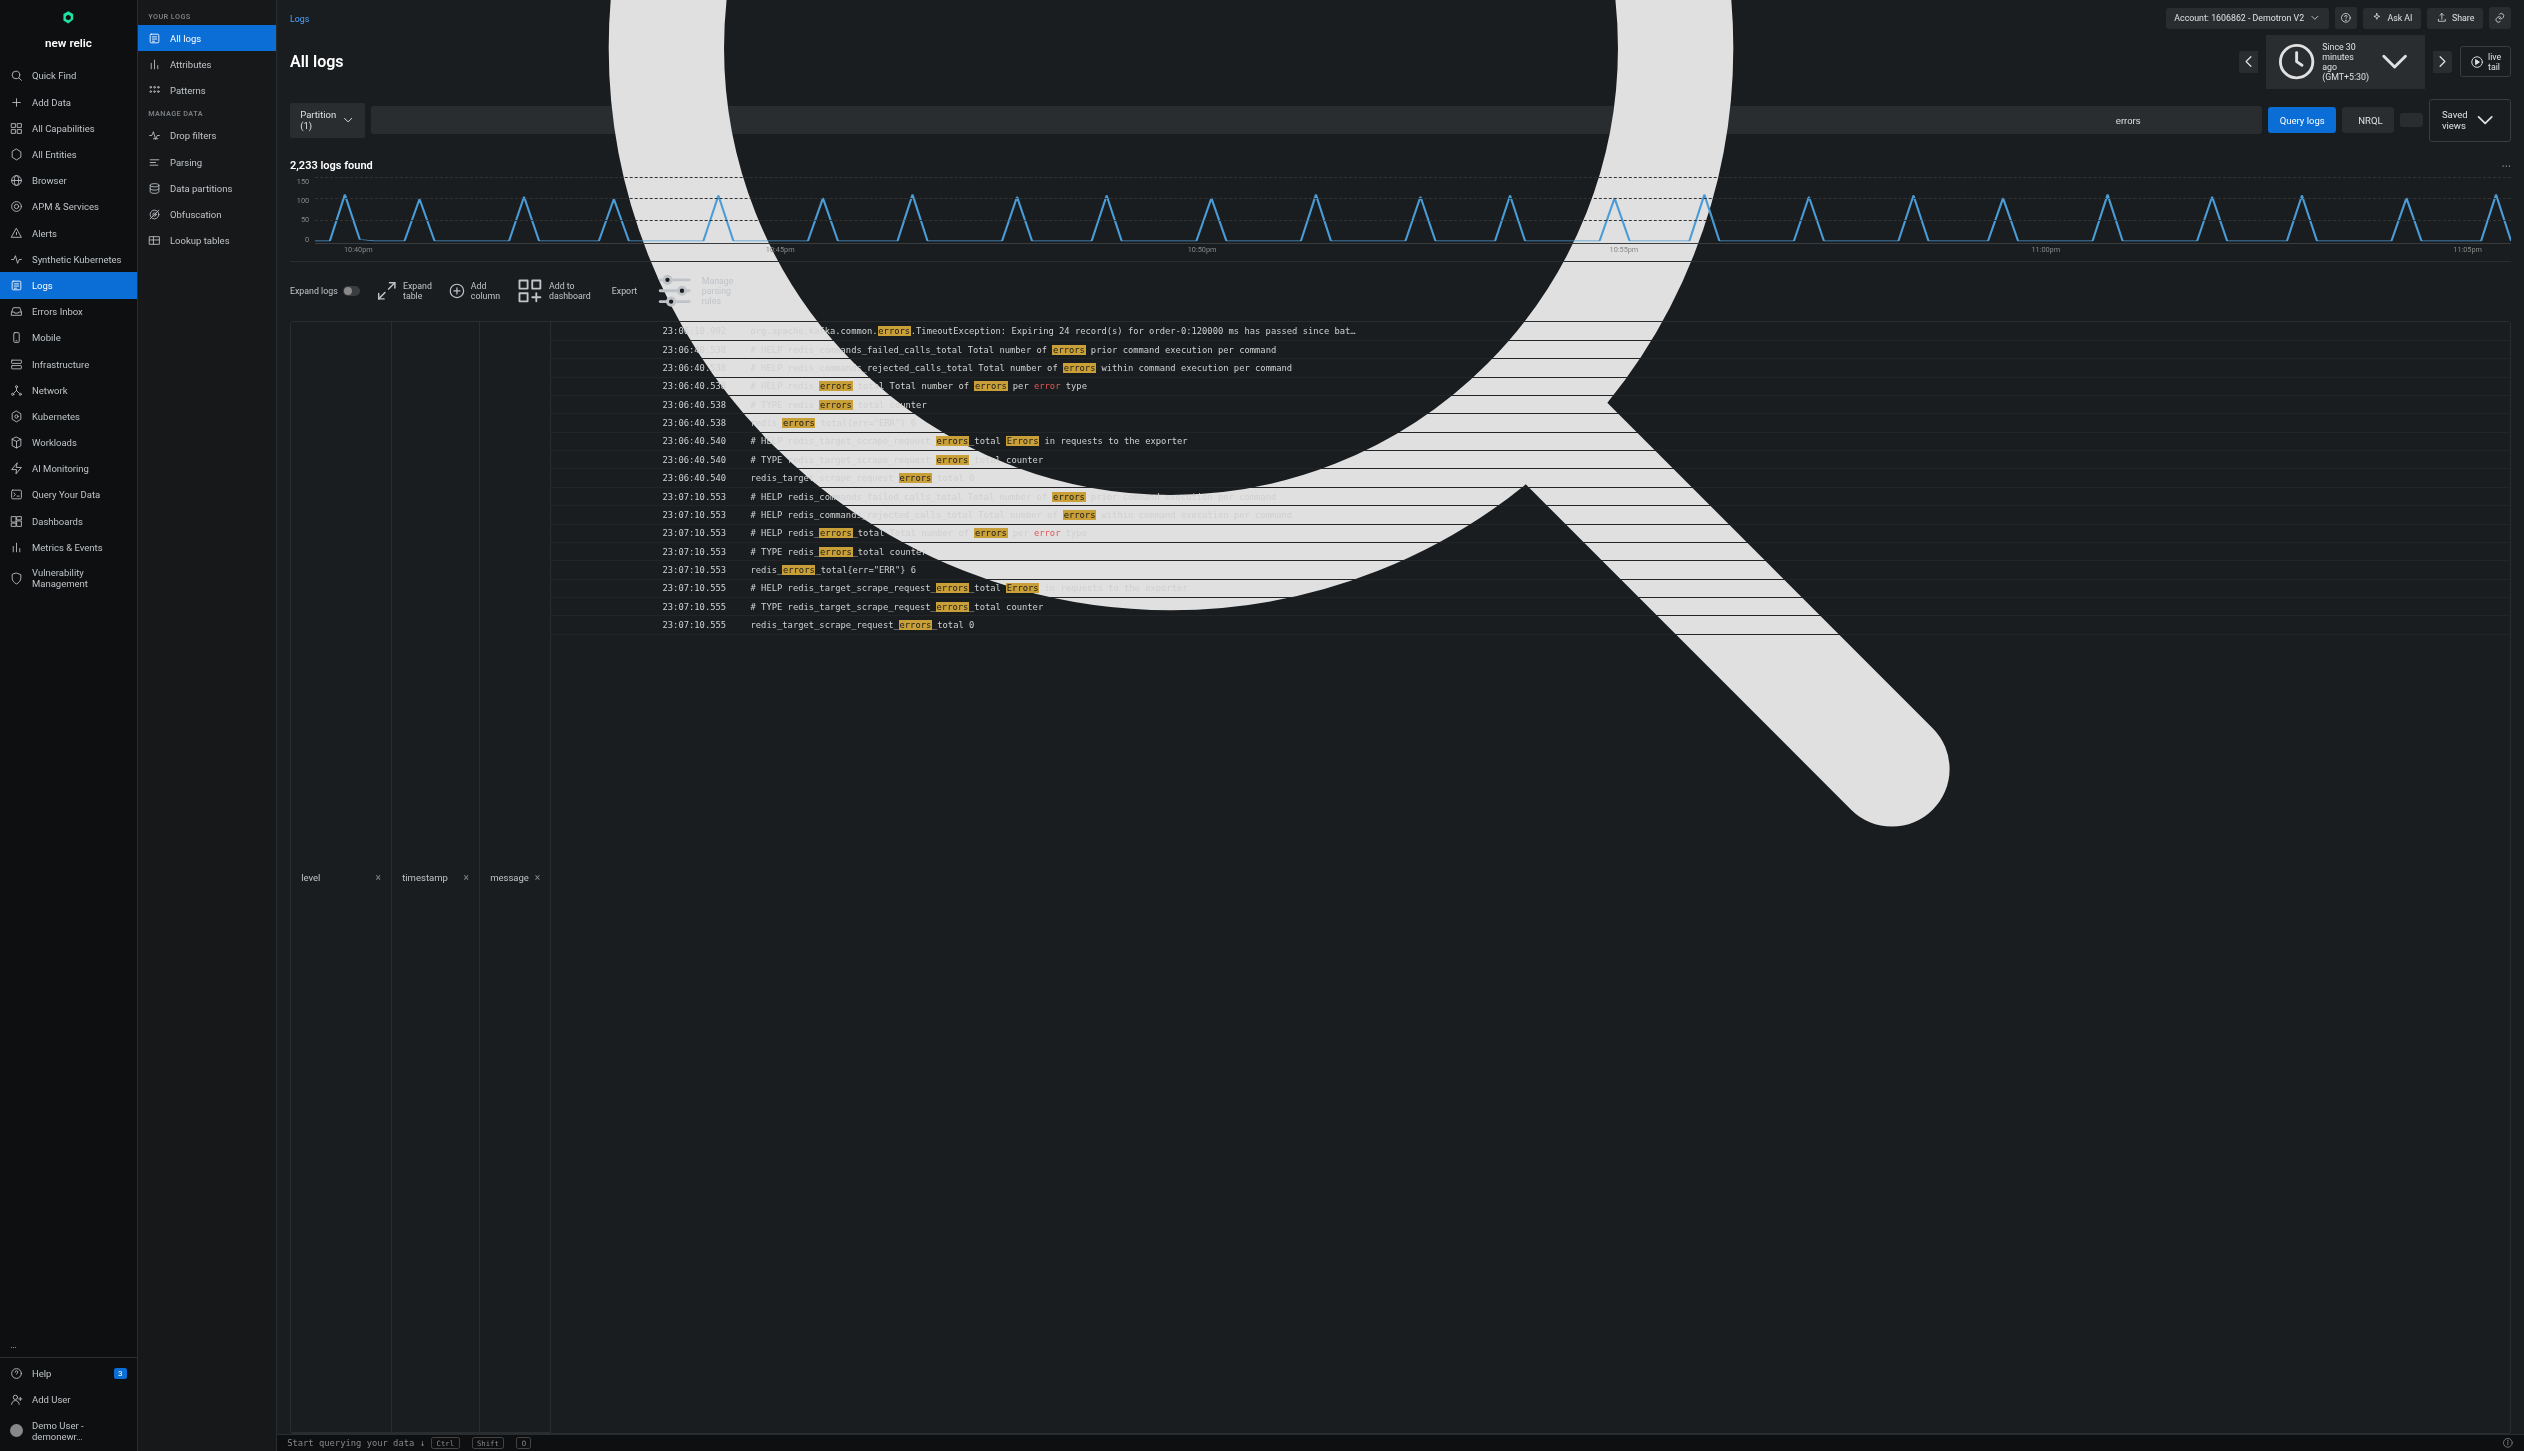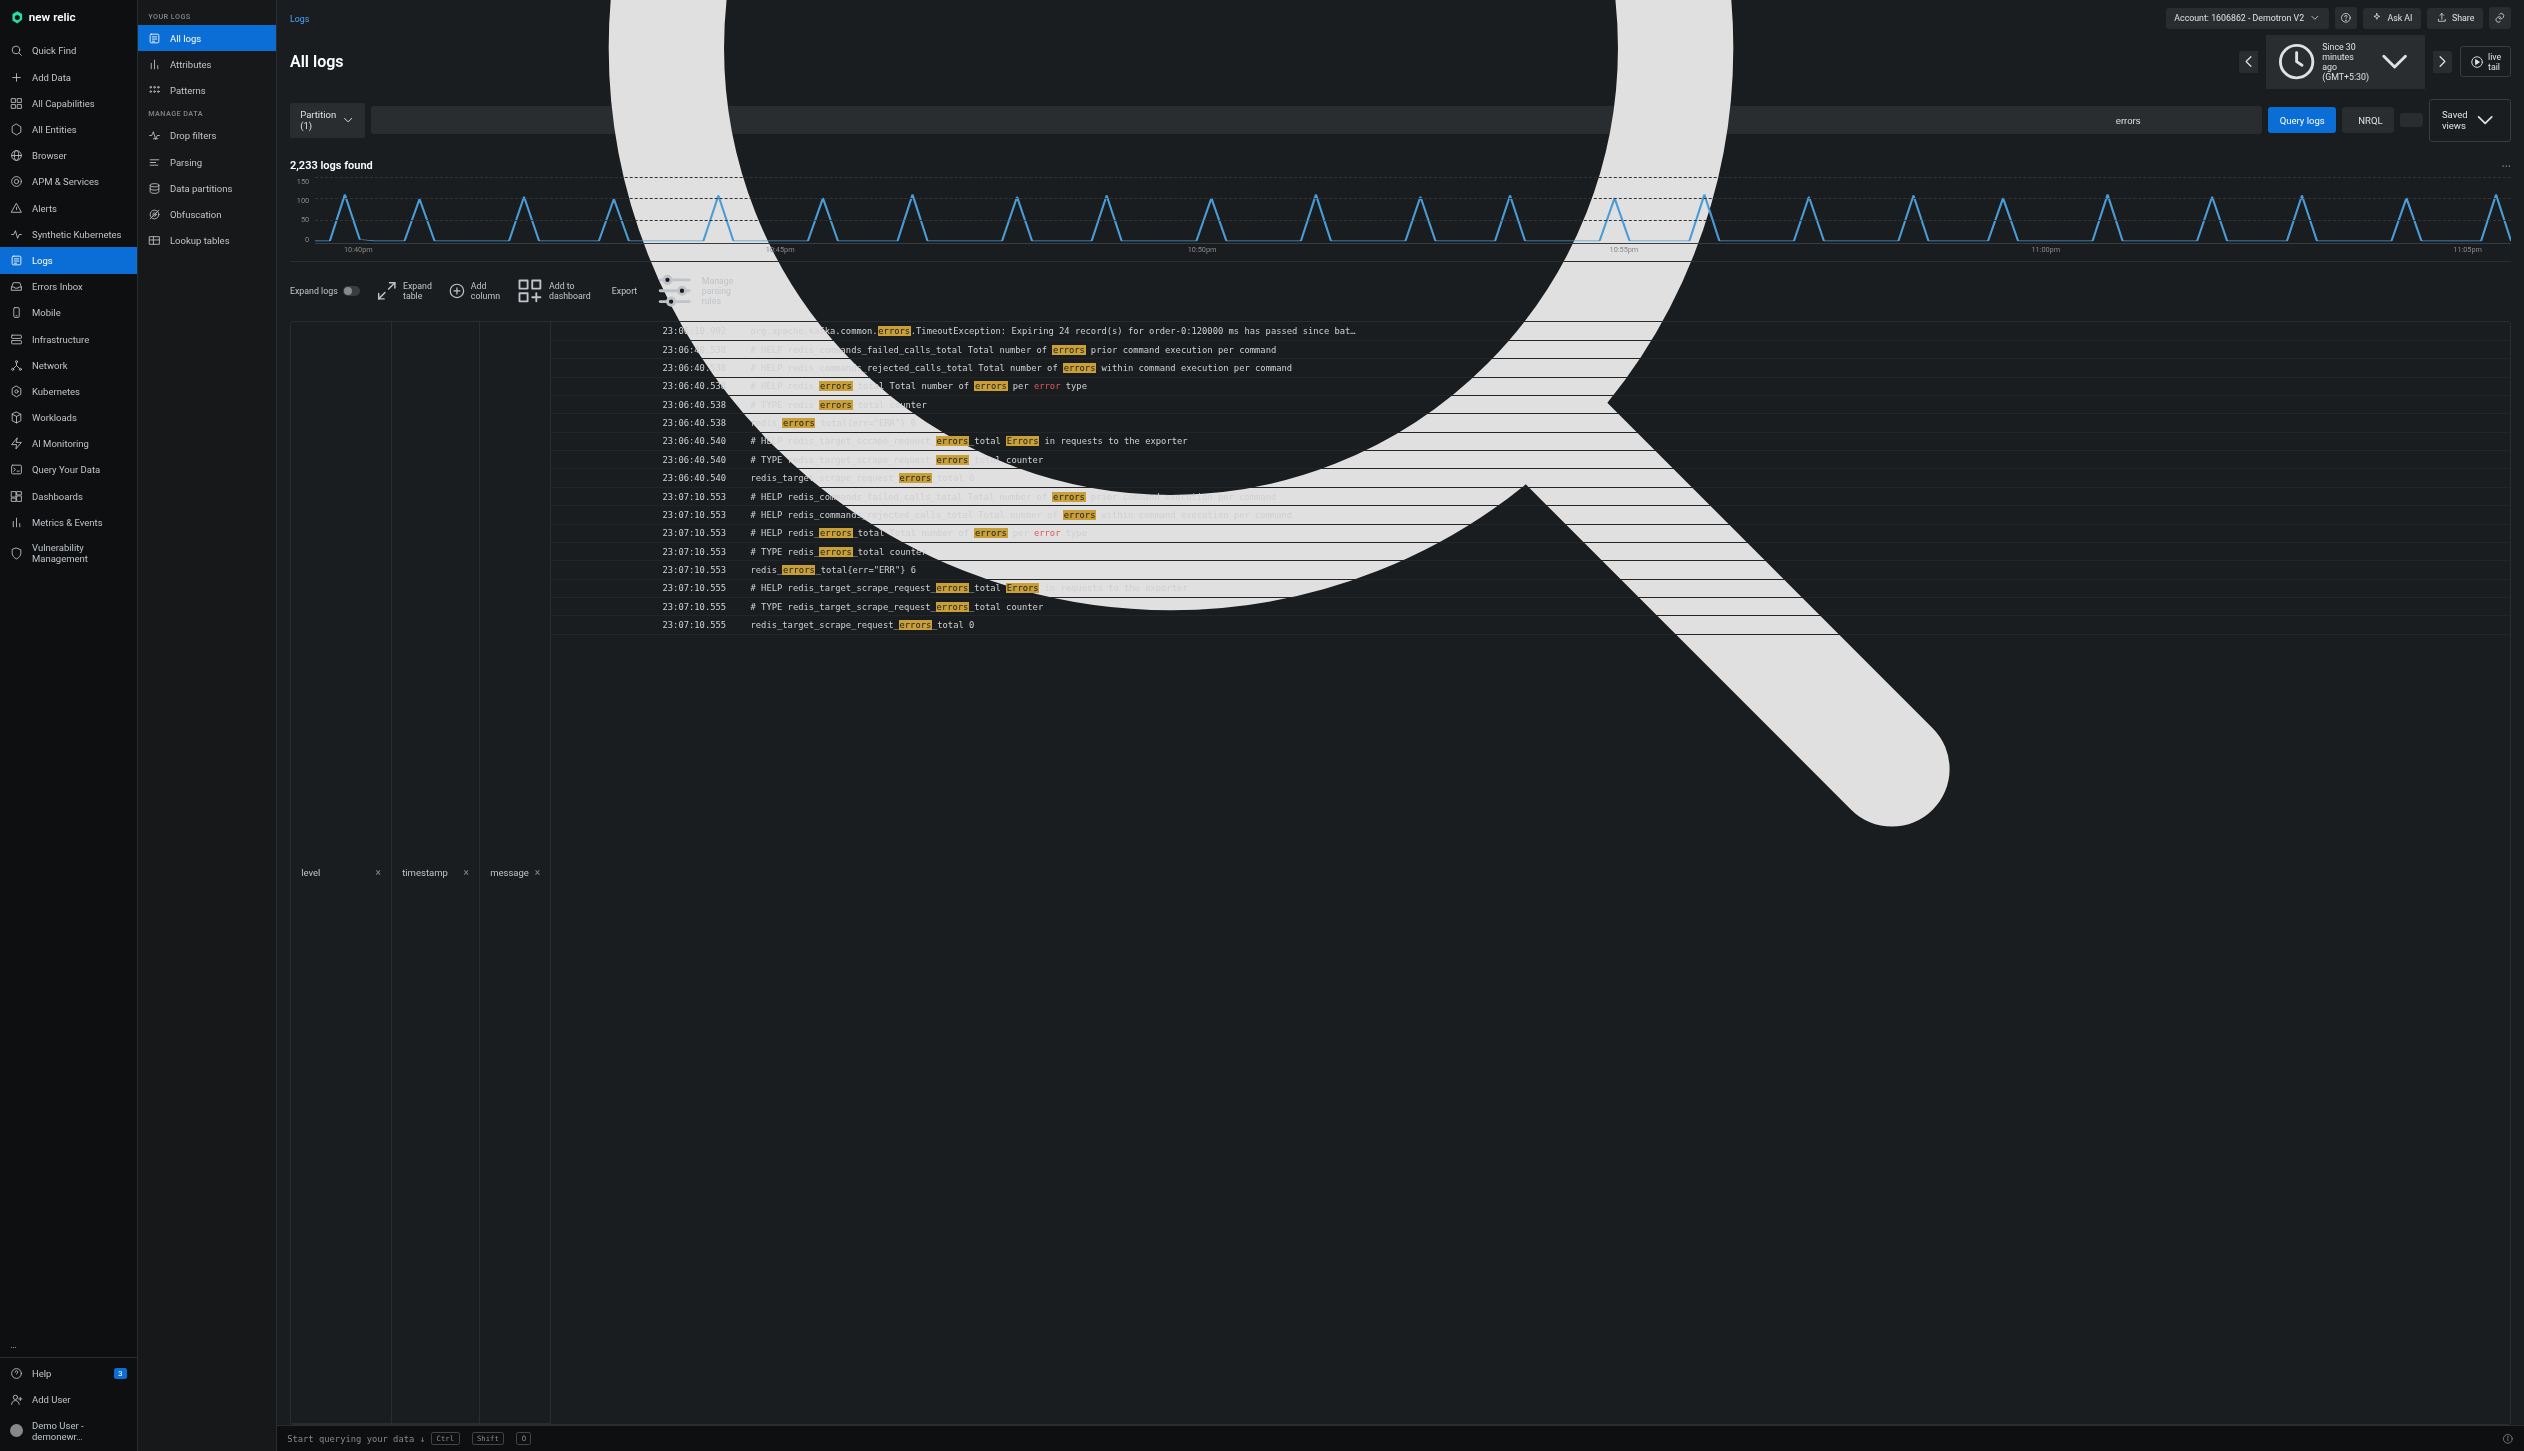--- a/index.html
+++ b/index.html
@@ -1,19 +1,19 @@
 <!DOCTYPE html>
 <html style="font-size:11.7px"><head>
 <meta charset="utf-8">
 <style>
 * { margin:0; padding:0; box-sizing:border-box; }
 body { background:#1a1d1f; color:#e0e0e0; font-family:-apple-system,BlinkMacSystemFont,'Segoe UI',Roboto,sans-serif; font-size:9.5px; overflow:hidden; height:100vh; }
 .app { display:flex; height:100vh; }
 .nav1 { width:138px; background:#0d0f10; border-right:0.7px solid #2a2d30; display:flex; flex-direction:column; }
-.logo { display:flex; align-items:center; padding:10.2px 10.2px; gap:4px; color:#fff; font-weight:600; font-size:11.7px; }
+.logo { display:flex; align-items:center; padding:10.2px 10.2px; gap:11px; color:#fff; font-weight:600; font-size:11.7px;flex-direction:column; }
 .logo-icon { width:14.6px; height:14.6px; }
 .nav1-items { flex:1; overflow:auto; padding:2.9px 0; }
 .nav1-item { display:flex; align-items:center; gap:8.8px; padding:6.6px 10.2px; cursor:pointer; color:#c0c4c8; }
 .nav1-item.active { background:#0b6dd6; color:#fff; }
 .nav1-item .ico { width:13px; height:13px; flex-shrink:0; }
 .nav1-item .badge { margin-left:auto; background:#0b6dd6; color:#fff; font-size:8px; padding:0.7px 4.4px; border-radius:2.2px; }
 .nav1-footer { border-top:0.7px solid #2a2d30; padding:2.9px 0; }
 .nav1-dots { padding:6.6px 10.2px; color:#c0c4c8; }
 .avatar { width:13px; height:13px; border-radius:50%; background:#888; flex-shrink:0; }
 
@@ -76,21 +76,21 @@
 .th.msg { flex:1; }
 .tbody { flex:1; overflow:auto; }
 .tr { display:flex; border-bottom:0.7px solid #222426; font-family:'SF Mono',Menlo,Consolas,monospace; font-size:8.8px; cursor:pointer; }
 .td { padding:3.7px 10.2px; white-space:nowrap; overflow:hidden; text-overflow:ellipsis; }
 .td.level { width:101px; }
 .td.ts { width:88px; color:#d0d0d0; }
 .td.msg { flex:1; color:#d0d0d0; }
 .hl { background:#c9a038; color:#1a1a1a; padding:0 0.7px; }
 .err { color:#e05858; }
 
-.footer { height:26px; background:#0d0f10; border-top:0.7px solid #2a2d30; display:flex; align-items:center; padding:0 10.2px; gap:5.8px; font-family:'SF Mono',Menlo,Consolas,monospace; font-size:8.8px; color:#888; }
+.footer { height:17px; background:#0d0f10; border-top:0.7px solid #2a2d30; display:flex; align-items:center; padding:0 10.2px; gap:5.8px; font-family:'SF Mono',Menlo,Consolas,monospace; font-size:8.8px; color:#888; }
 .footer .keys { display:flex; gap:12px; }
 .footer .key { border:0.7px solid #444; border-radius:2.2px; padding:0.7px 4.4px; font-size:7.3px; }
 .footer .right { margin-left:auto; display:flex; align-items:center; }
 
 svg { stroke:currentColor; fill:none; stroke-width:1.6; stroke-linecap:round; stroke-linejoin:round; }
 </style>
 </head>
 <body>
 
 <div class="app">

